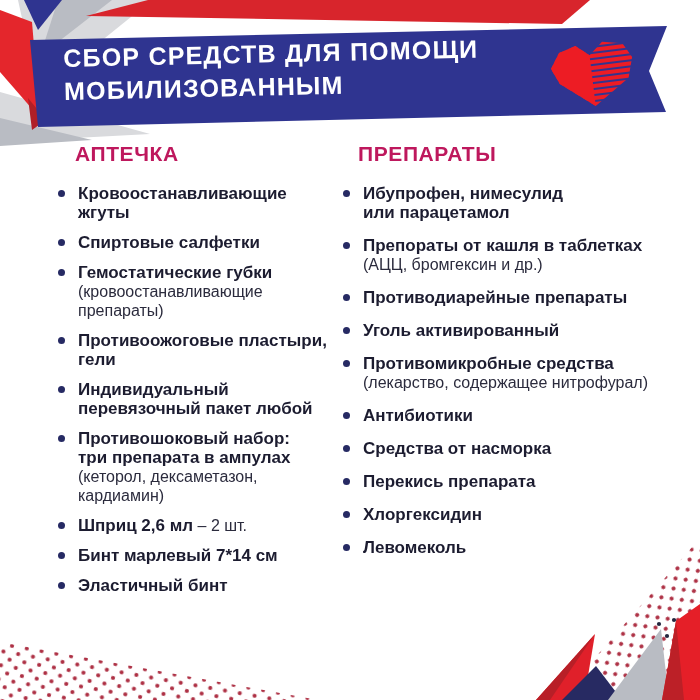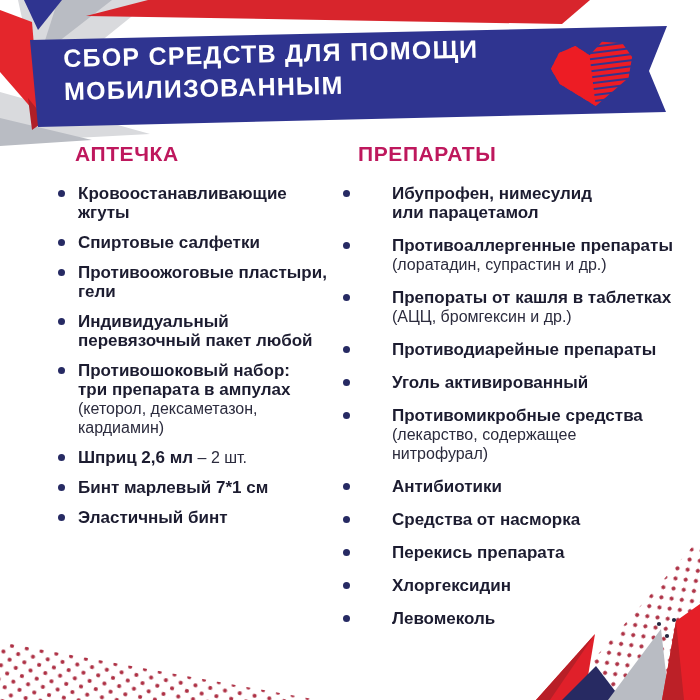--- a/index.html
+++ b/index.html
@@ -18,21 +18,21 @@
   .col-left{width:285px;}
   .col-right{width:330px;}
   .col h2{
     margin:0 0 18px 0;padding-left:17px;font-size:21px;font-weight:700;
     color:#be185d;letter-spacing:0.6px;
   }
   .col-right h2{padding-left:15px;}
   ul.list{list-style:none;margin:0;padding:0;}
   ul.list li{display:flex;align-items:flex-start;}
   .col-left li{margin-bottom:11px;}
-  .col-right li{margin-bottom:14px;gap:29px;}
+  .col-right li{margin-bottom:14px;}
   .dot{flex:0 0 7px;width:7px;height:7px;border-radius:50%;background:#262a63;margin-top:6px;margin-right:13px;}
   .txt{white-space:pre-line;font-size:17px;line-height:19px;color:#1c1c30;}
   .txt .b{font-weight:700;}
   .txt .n{font-weight:400;font-size:16px;color:#2b2b3d;}
   .txt .n.nb{display:block;}
 </style>
 </head>
 <body>
 
 <div class="poster">
@@ -119,63 +119,64 @@
             <span class="dot"></span>
             <div class="txt"><span class="b">Кровоостанавливающие
 жгуты</span><span class="n"></span></div>
           </li>
         <li>
             <span class="dot"></span>
             <div class="txt"><span class="b">Спиртовые салфетки</span><span class="n"></span></div>
           </li>
         <li>
             <span class="dot"></span>
+            <div class="txt"><span class="b">Гемостатические губки</span><span class="n nb">(кровоостанавливающие
+препараты)</span></div>
+          </li>
+        <li>
+            <span class="dot"></span>
             <div class="txt"><span class="b">Противоожоговые пластыри,
 гели</span><span class="n"></span></div>
           </li>
         <li>
             <span class="dot"></span>
             <div class="txt"><span class="b">Индивидуальный
 перевязочный пакет любой</span><span class="n"></span></div>
           </li>
         <li>
             <span class="dot"></span>
             <div class="txt"><span class="b">Противошоковый набор:
 три препарата в ампулах</span><span class="n nb">(кеторол, дексаметазон,
 кардиамин)</span></div>
           </li>
         <li>
             <span class="dot"></span>
             <div class="txt"><span class="b">Шприц 2,6 мл</span><span class="n"> – 2 шт.</span></div>
           </li>
         <li>
             <span class="dot"></span>
-            <div class="txt"><span class="b">Бинт марлевый 7*1 см</span><span class="n"></span></div>
+            <div class="txt"><span class="b">Бинт марлевый 7*14 см</span><span class="n"></span></div>
           </li>
         <li>
             <span class="dot"></span>
             <div class="txt"><span class="b">Эластичный бинт</span><span class="n"></span></div>
           </li>
       </ul>
     </section>
 
     <section class="col col-right">
       <h2>ПРЕПАРАТЫ</h2>
       <ul class="list">
         <li>
             <span class="dot"></span>
             <div class="txt"><span class="b">Ибупрофен, нимесулид
 или парацетамол</span><span class="n"></span></div>
           </li>
         <li>
             <span class="dot"></span>
-            <div class="txt"><span class="b">Противоаллергенные препараты</span><span class="n nb">(лоратадин, супрастин и др.)</span></div>
-          </li>
-        <li>
-            <span class="dot"></span>
             <div class="txt"><span class="b">Препораты от кашля в таблетках</span><span class="n nb">(АЦЦ, бромгексин и др.)</span></div>
           </li>
         <li>
             <span class="dot"></span>
             <div class="txt"><span class="b">Противодиарейные препараты</span><span class="n"></span></div>
           </li>
         <li>
             <span class="dot"></span>
             <div class="txt"><span class="b">Уголь активированный</span><span class="n"></span></div>
           </li>

